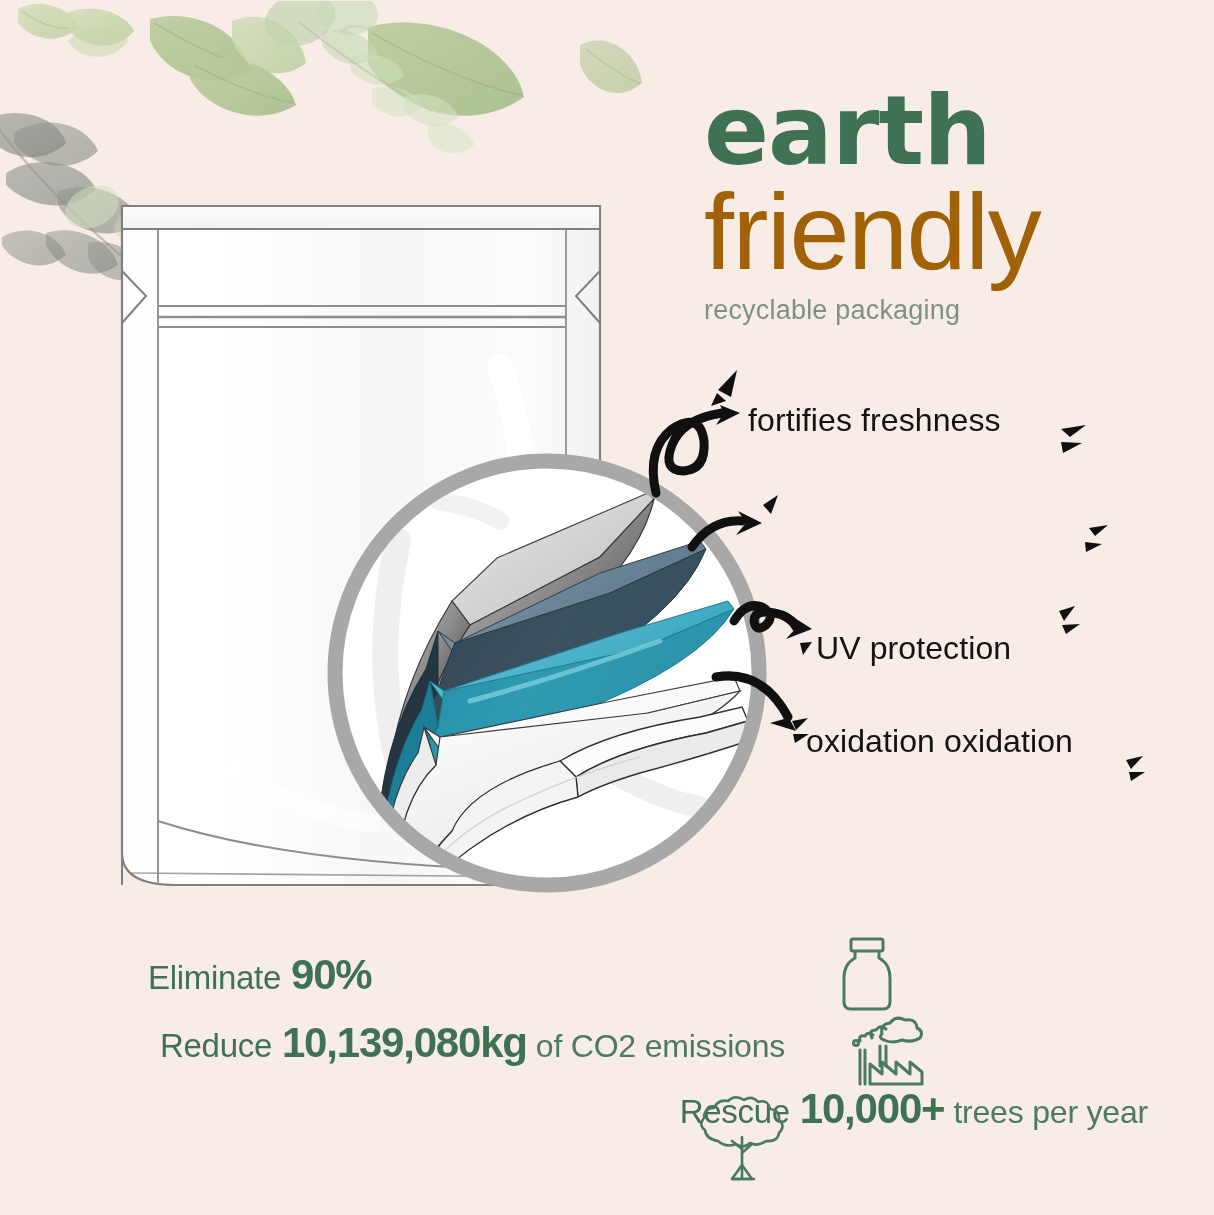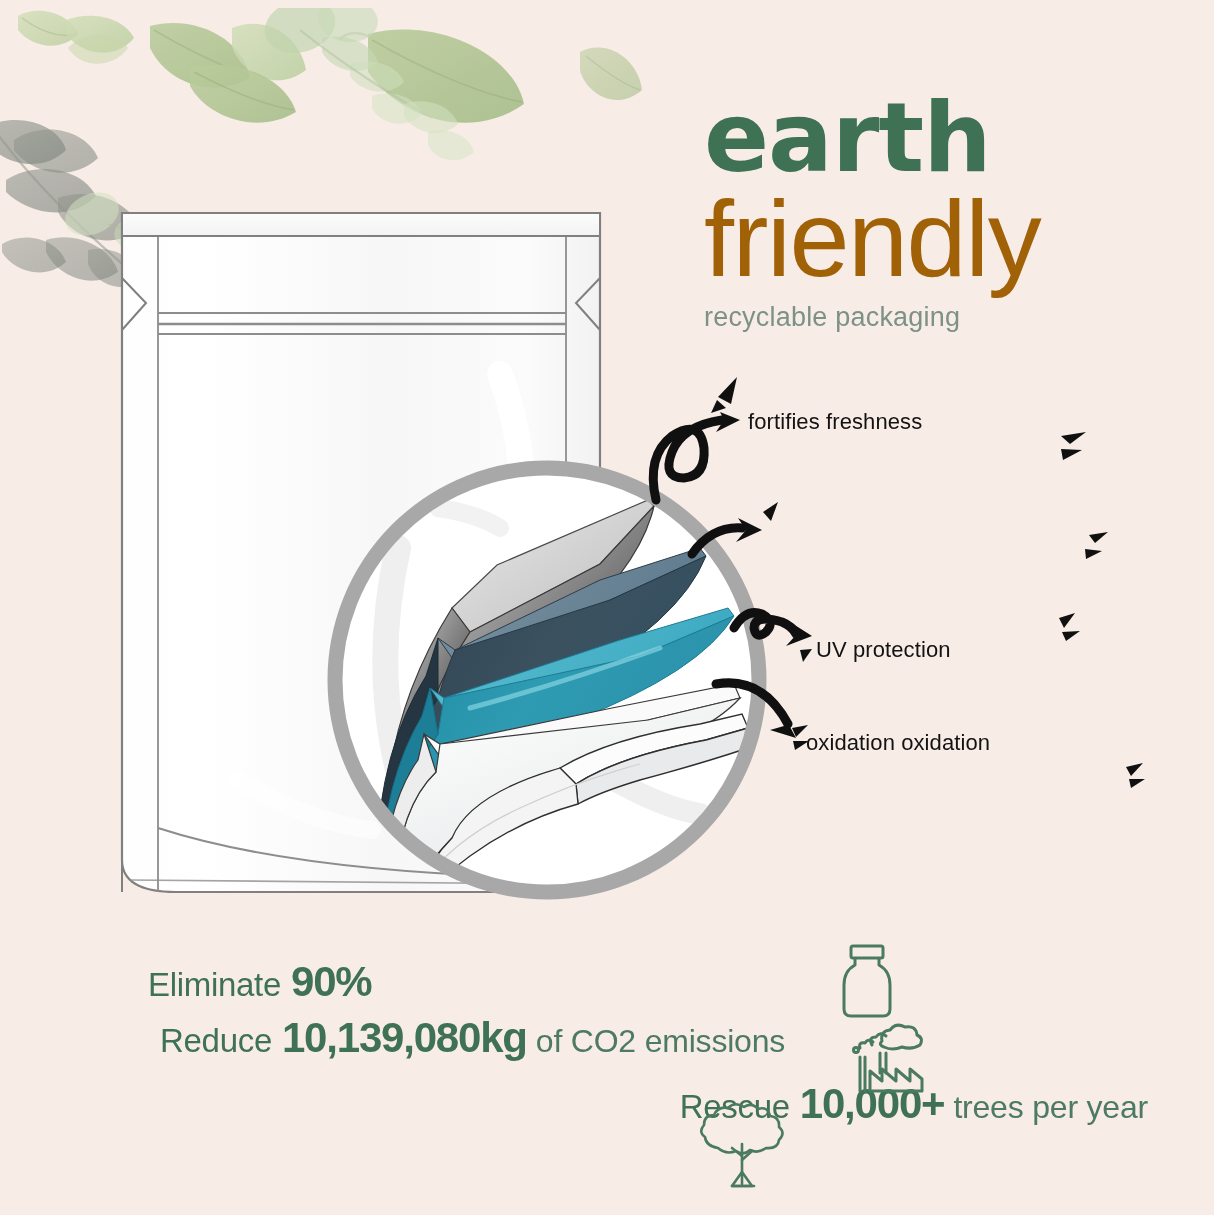--- a/index.html
+++ b/index.html
@@ -3,21 +3,21 @@
 <meta charset="utf-8">
 <title>earth friendly recyclable packaging</title>
 <style>
   html,body{margin:0;padding:0;}
   body{
     width:1214px;height:1215px;
     background:#f8ece7;
     font-family:"Liberation Sans","DejaVu Sans",sans-serif;
     overflow:hidden;position:relative;
   }
-  #stage{position:absolute;left:0;top:8px;width:1214px;height:1179px;}
+  #stage{position:absolute;left:0;top:1px;width:1214px;height:1179px;}
   .layer{position:absolute;left:0;top:0;width:1214px;height:1215px;}
   .abs{position:absolute;}
 
   
   #headline{ left:704px; top:86px; width:500px; }
   .h-earth{
     font-size:96px;font-weight:bold;color:#3f7155;
     letter-spacing:-1px;line-height:0.92;
     font-family:"DejaVu Sans",sans-serif;
   }
@@ -27,42 +27,42 @@
     font-family:"Liberation Sans",sans-serif;
   }
   .h-sub{
     font-size:27px;font-weight:normal;color:#7d9285;
     letter-spacing:0.2px;margin-top:10px;
     font-family:"Liberation Sans",sans-serif;
   }
 
   
   .feat{
-    position:absolute;font-size:22px;color:#131313;
+    position:absolute;font-size:32px;color:#131313;
     white-space:nowrap;letter-spacing:0.1px;
     font-family:"Liberation Sans",sans-serif;
   }
   #feat0{left:748px;top:401px;}
   #feat1{left:786px;top:504px;}
   #feat2{left:816px;top:617px;margin-top:12px;}
   #feat3{left:806px;top:722px;}
 
   
   #stats{position:absolute;left:148px;top:926px;width:1000px;}
   .stat-intro{
     font-size:21px;color:#6f8a78;letter-spacing:0.1px;
     font-family:"Liberation Sans",sans-serif;
   }
   .stat-row{
     display:flex;align-items:baseline;
     color:#3f7155;white-space:nowrap;
     font-family:"Liberation Sans",sans-serif;
   }
   #statrow0{margin-top:24px;}
-  #statrow1{margin-top:8px;margin-left:12px;}
+  #statrow1{margin-top:20px;margin-left:12px;}
   #statrow2{margin-top:18px;margin-left:12px;justify-content:flex-end;}
   .s-verb{font-size:33px;font-weight:normal;letter-spacing:-0.3px;}
   .s-num{font-size:42px;font-weight:bold;letter-spacing:-1.2px;margin-left:10px;}
   .s-rest{font-size:32px;font-weight:normal;color:#4d7a62;margin-left:9px;letter-spacing:-0.2px;}
 
   .stat-icon{position:absolute;}
   #icon-bottle{left:836px;top:935px;}
   #icon-factory{left:852px;top:1015px;}
   #icon-tree{left:688px;top:1092px;}
 </style>

